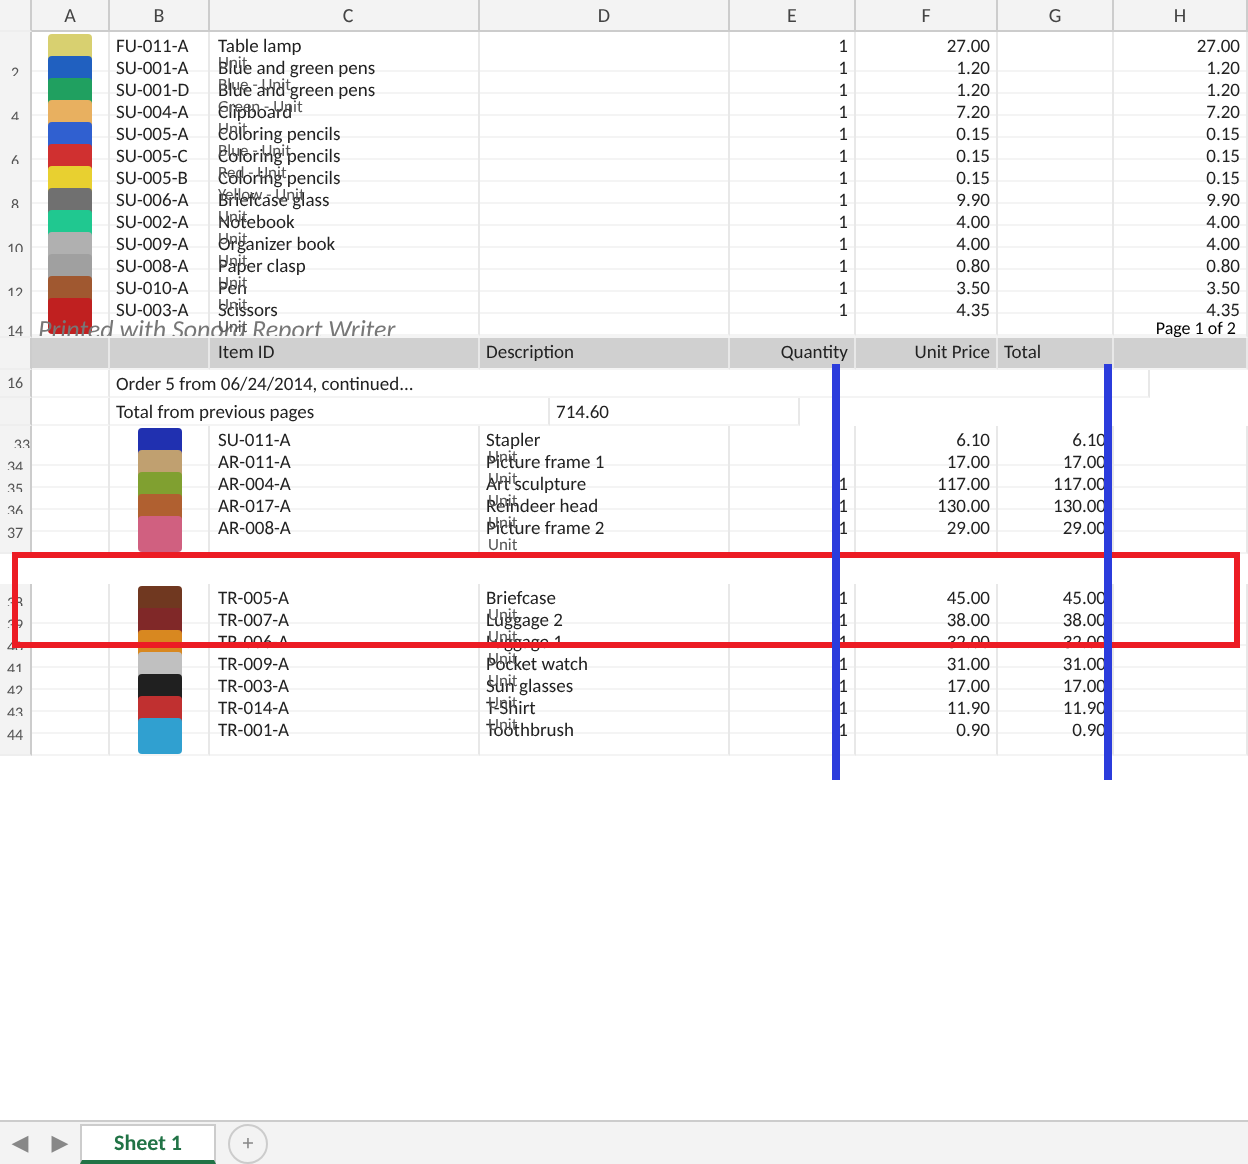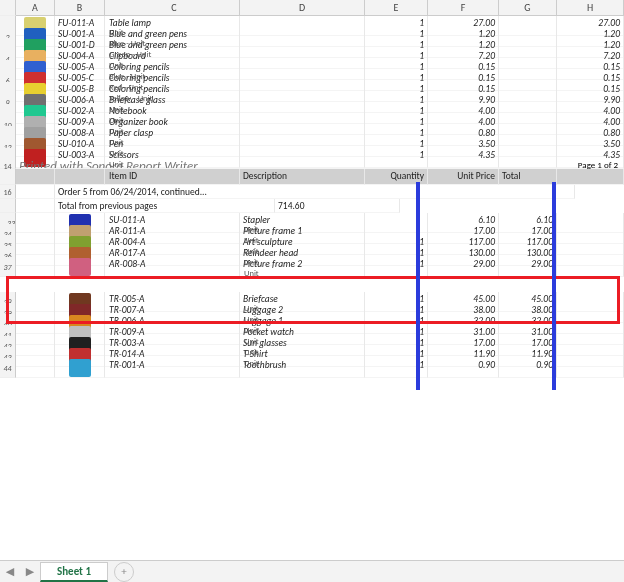--- a/index.html
+++ b/index.html
@@ -32,21 +32,21 @@
   line-height: 16px;
 }
 .grid {
   position: relative;
 }
 .row {
   display: flex;
   height: 14px;
   white-space: nowrap;
 }
-.row.med { height: 20px; font-style: italic; }
+.row.med { height: 20px; }
 .row-header {
   width: 16px;
   min-width: 16px;
   background: #f3f3f3;
   border-right: 1px solid #ccc;
   border-bottom: 1px solid #eee;
   text-align: center;
   font-size: 8px;
   color: #555;
   line-height: 14px;

